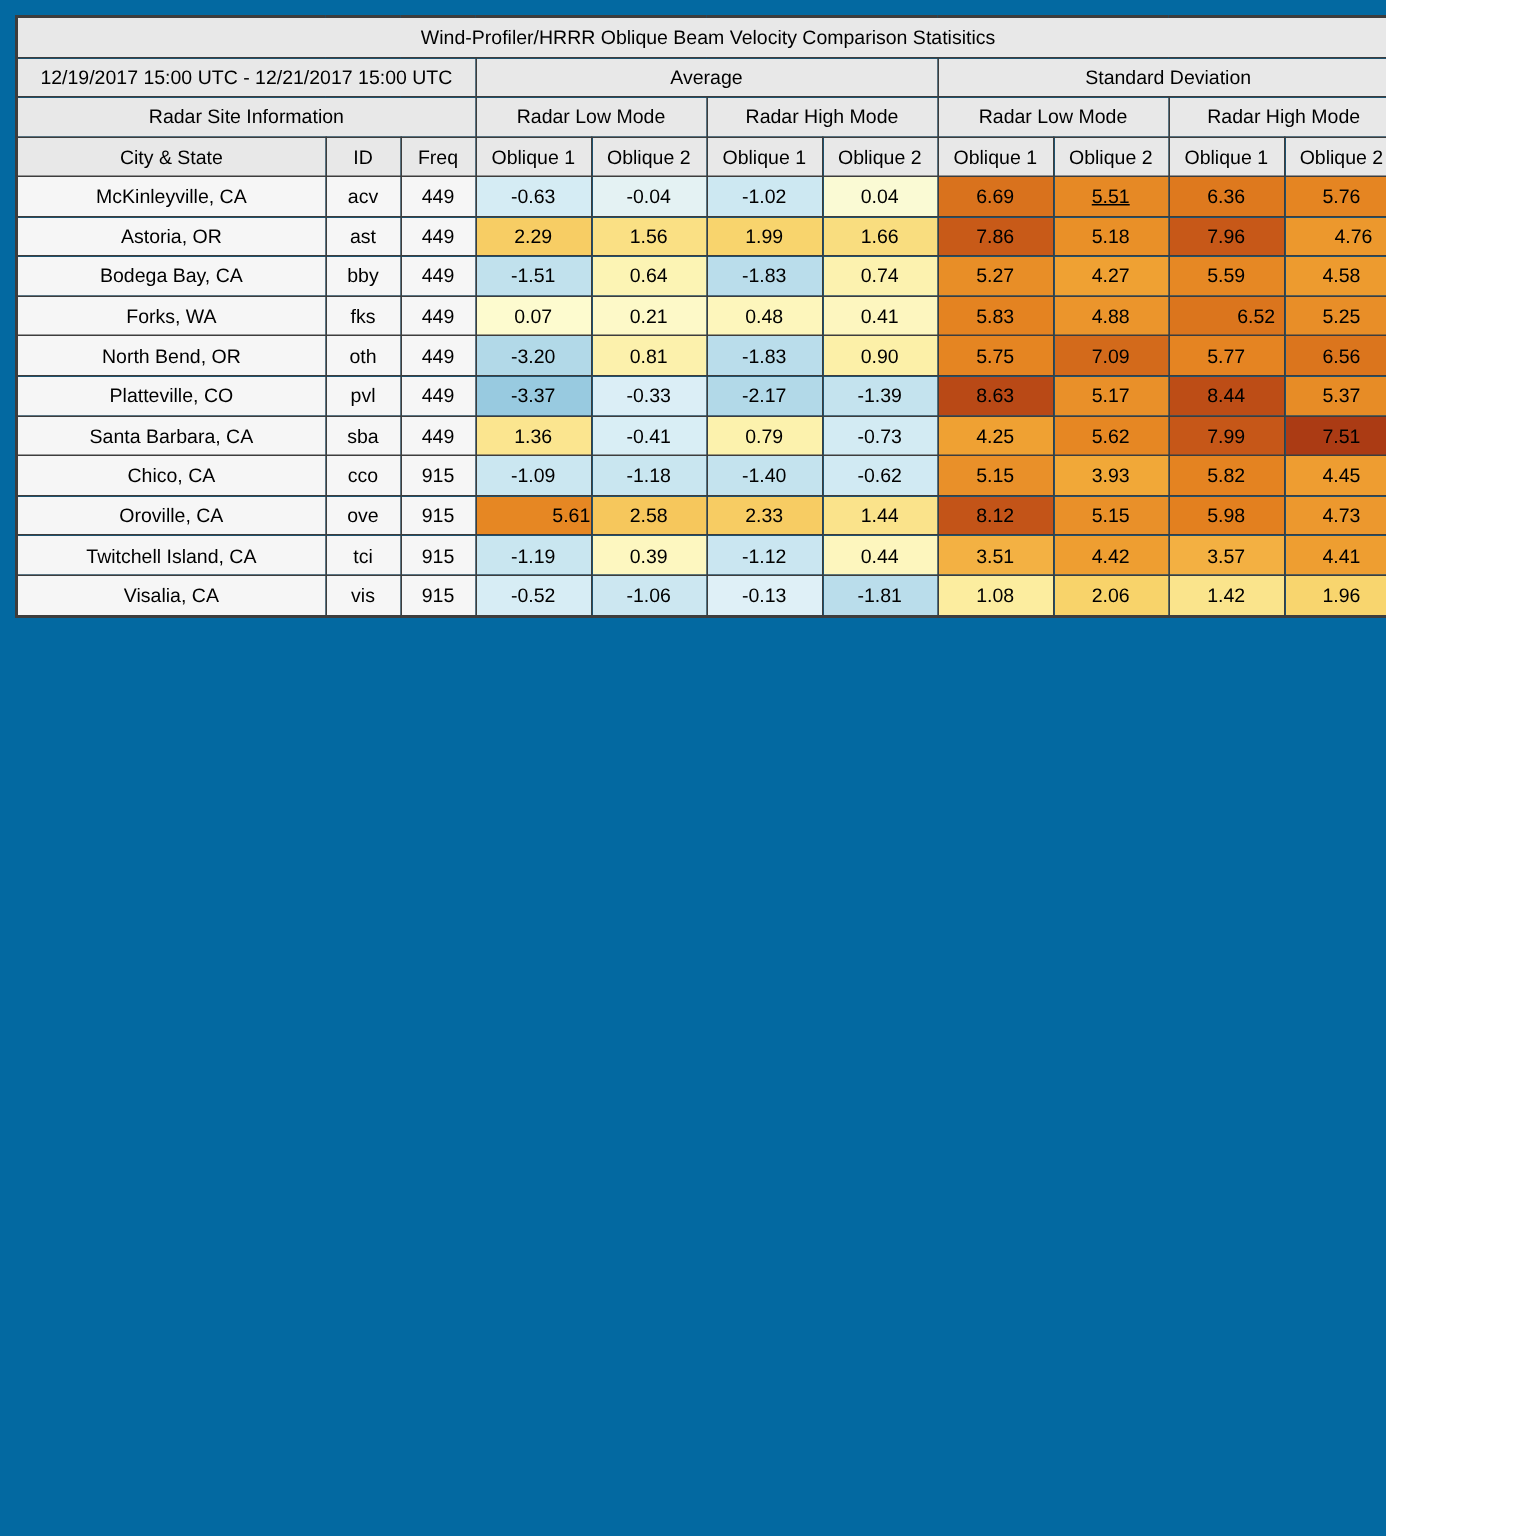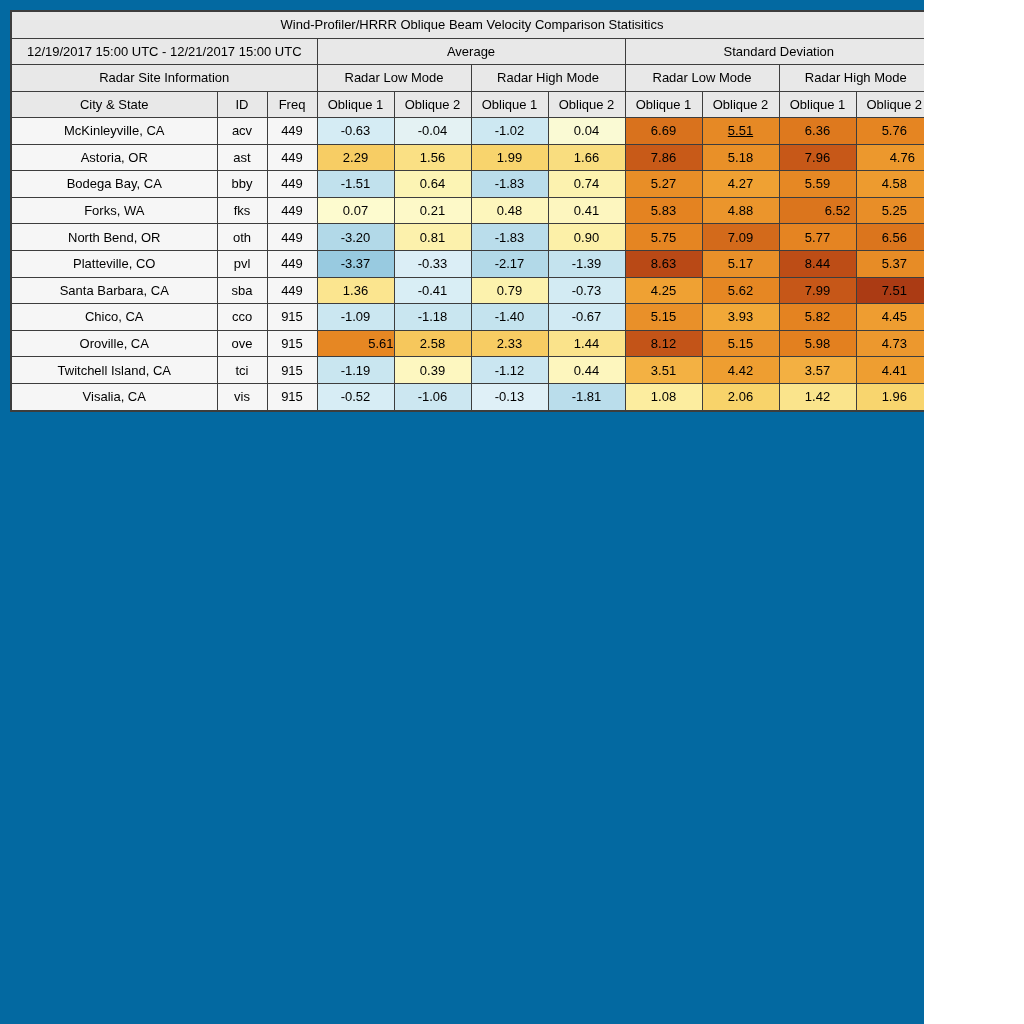--- a/index.html
+++ b/index.html
@@ -180,21 +180,21 @@
           <td style="background: rgb(198, 87, 24);">7.99</td>
           <td style="background: rgb(171, 59, 20);">7.51</td>
         </tr>
         <tr>
           <td class="sitecell">Chico, CA</td>
           <td class="sitecell">cco</td>
           <td class="sitecell">915</td>
           <td style="background: rgb(203, 231, 241);">-1.09</td>
           <td style="background: rgb(201, 230, 240);">-1.18</td>
           <td style="background: rgb(196, 227, 238);">-1.40</td>
-          <td style="background: rgb(209, 234, 243);">-0.67</td>
+          <td style="background: rgb(209, 234, 243);">-0.62</td>
           <td style="background: rgb(233, 144, 41);">5.15</td>
           <td style="background: rgb(241, 168, 56);">3.93</td>
           <td style="background: rgb(228, 131, 33);">5.82</td>
           <td style="background: rgb(238, 157, 49);">4.45</td>
         </tr>
         <tr>
           <td class="sitecell">Oroville, CA</td>
           <td class="sitecell">ove</td>
           <td class="sitecell">915</td>
           <td style="background: rgb(230, 135, 35); text-align: right;">5.61</td>

